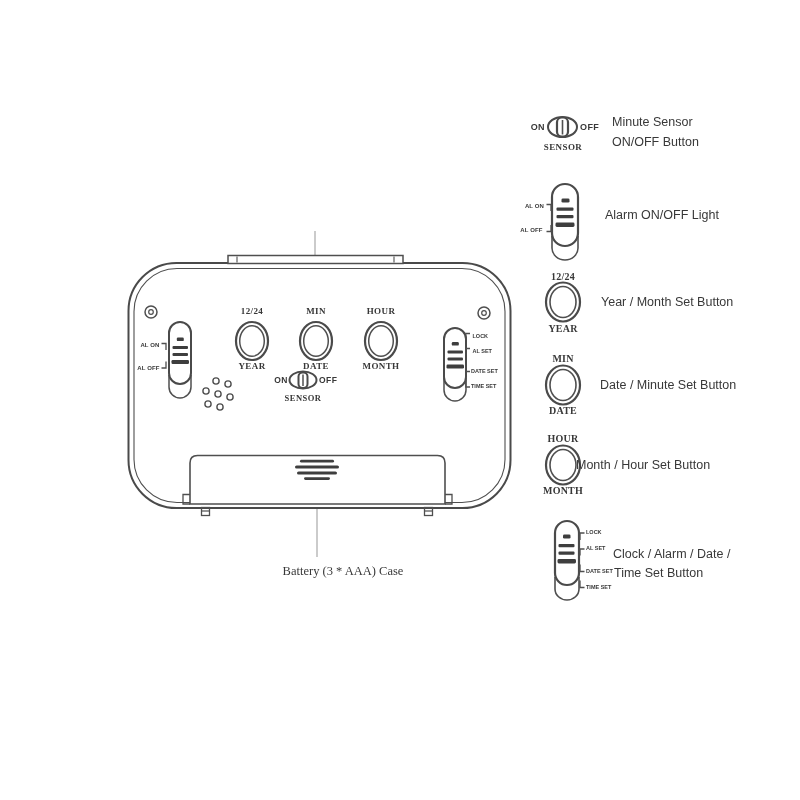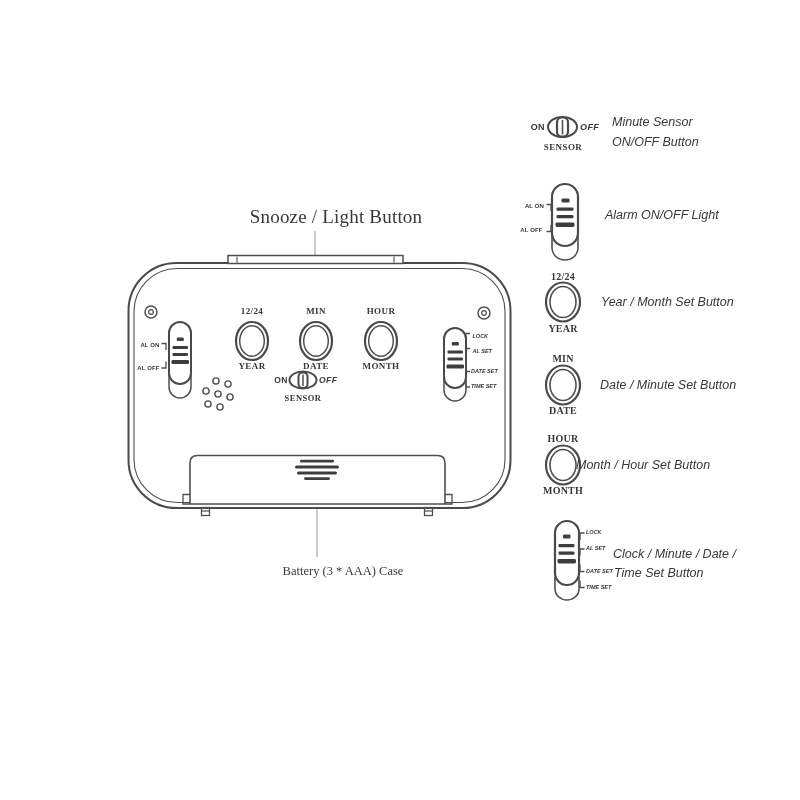--- a/index.html
+++ b/index.html
@@ -14,21 +14,21 @@
   .s15{stroke:#4f4f4f;stroke-width:1.5;fill:none;}
   .s16{stroke:#4f4f4f;stroke-width:1.6;fill:none;}
   .s2 {stroke:#4a4a4a;stroke-width:2;fill:none;}
   .s22{stroke:#4a4a4a;stroke-width:2.2;fill:none;}
   .k  {fill:#3e3e3e;stroke:none;}
   .w  {fill:#ffffff;}
   .ptr{stroke:#a8a8a8;stroke-width:1.2;}
   
   .t,.tl,.tr{position:absolute;color:#383838;white-space:nowrap;line-height:1;text-align:center;}
   .t {transform:translate(-50%,-50%);font-family:Liberation Serif, serif;}
-  .tl{transform:translate(0,-50%);font-style:italic;}
+  .tl{transform:translate(0,-50%);}
   .tr{transform:translate(-100%,-50%);}
   .title{font-size:19px;letter-spacing:.2px;}
   .f13{font-size:12.5px;}
   .f10{font-size:10px;font-weight:bold;letter-spacing:.2px;}
   .f9 {font-size:9px;font-weight:bold;letter-spacing:.4px;}
   .f85{font-size:8.5px;font-weight:bold;letter-spacing:.5px;}
   .f6 {font-size:6px;font-weight:bold;letter-spacing:.1px;}
   .f55{font-size:5.5px;font-weight:bold;}
 </style>
 </head>
@@ -169,21 +169,20 @@
       <rect x="558.5" y="544" width="16" height="3.2" rx="1" class="k"></rect>
       <rect x="558.5" y="551.5" width="16" height="3.2" rx="1" class="k"></rect>
       <rect x="557.5" y="559" width="18.5" height="4.5" rx="1.4" class="k"></rect>
       <path d="M584.5 533 L580 533 L580 540" class="s13"></path>
       <path d="M584.5 549 L580 549 L580 555.5" class="s13"></path>
       <path d="M580 564.5 L580 571.5 L584.5 571.5" class="s13"></path>
       <path d="M580 580.5 L580 587.5 L584.5 587.5" class="s13"></path>
     </g>
   </svg>
 
-  <span class="t title" style="left:336px;top:216px">Snooze / Light Button</span>
   <span class="t f13" style="left:343px;top:571px">Battery (3 * AAA) Case</span>
 
   <span class="t f9" style="left:252px;top:311px">12/24</span>
   <span class="t f9" style="left:252px;top:366px">YEAR</span>
   <span class="t f9" style="left:316px;top:311px">MIN</span>
   <span class="t f9" style="left:316px;top:365.5px">DATE</span>
   <span class="t f9" style="left:381px;top:311px">HOUR</span>
   <span class="t f9" style="left:381px;top:366px">MONTH</span>
   <span class="tr f85" style="left:288px;top:380px">ON</span>
   <span class="tl f85" style="left:319px;top:380px">OFF</span>
@@ -214,16 +213,16 @@
   <span class="tl f13" style="left:600px;top:385px">Date / Minute Set Button</span>
 
   <span class="t f10" style="left:563px;top:438.5px">HOUR</span>
   <span class="t f10" style="left:563px;top:491px">MONTH</span>
   <span class="tl f13" style="left:576px;top:465px">Month / Hour Set Button</span>
 
   <span class="tl f55" style="left:586px;top:533px">LOCK</span>
   <span class="tl f55" style="left:586px;top:549px">AL SET</span>
   <span class="tl f55" style="left:586px;top:571.5px">DATE SET</span>
   <span class="tl f55" style="left:586px;top:587.5px">TIME SET</span>
-  <span class="tl f13" style="left:613px;top:554px">Clock / Minute / Date /</span>
+  <span class="tl f13" style="left:613px;top:554px">Clock / Alarm / Date /</span>
   <span class="tl f13" style="left:614px;top:573px">Time Set Button</span>
 
 </div>
 
 </body></html>

